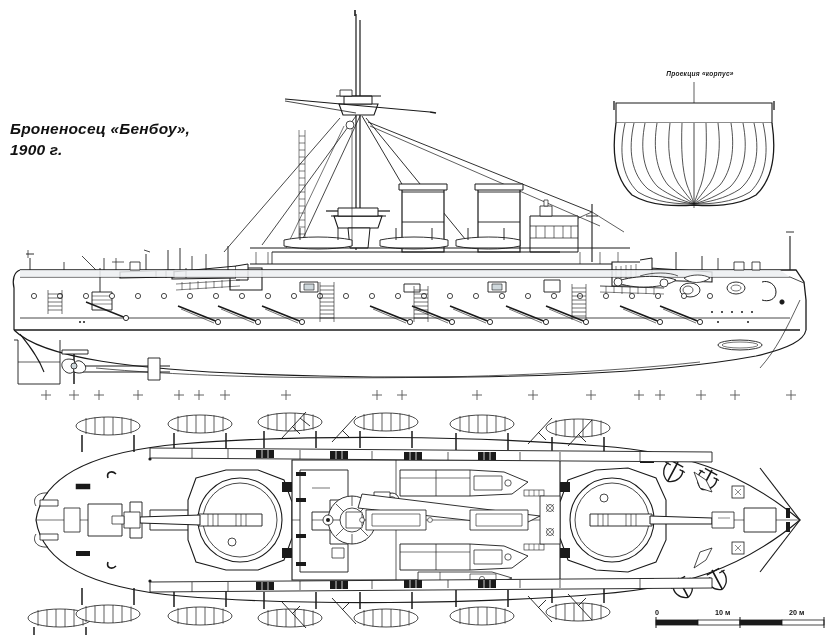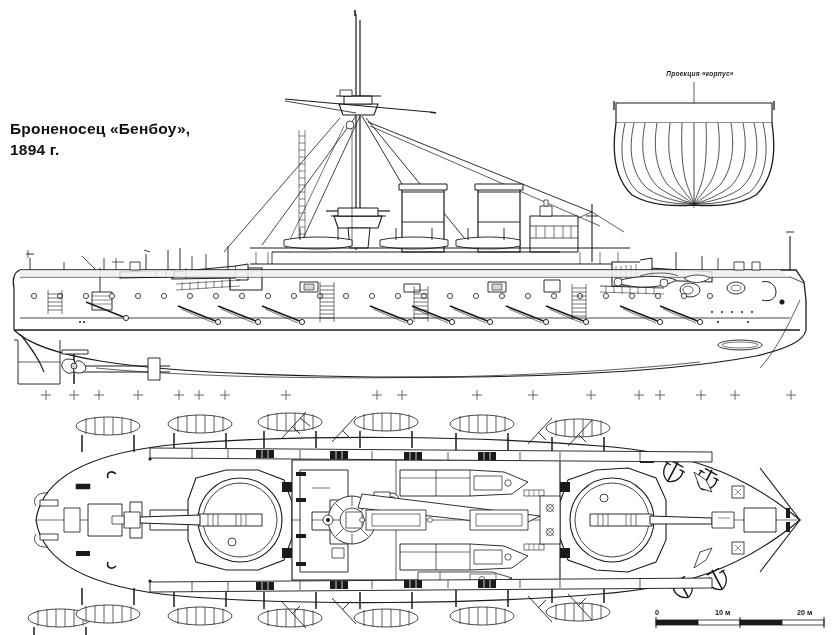--- a/index.html
+++ b/index.html
@@ -2,32 +2,32 @@
 <html><head>
 <meta charset="utf-8">
 <style>
   html,body{margin:0;padding:0;background:#fff;}
   body{width:840px;height:635px;overflow:hidden;
        font-family:"Liberation Sans","DejaVu Sans",sans-serif;background:#ffffff;}
   #sheet{position:relative;width:840px;height:635px;background:#ffffff;}
   #art{position:absolute;left:0;top:0;width:840px;height:635px;}
 
   #title-block{position:absolute;left:10px;top:119px;width:240px;
-      font-size:15.5px;font-weight:bold;color:#111;
+      font-size:15.5px;font-weight:bold;font-style:italic;color:#111;
       line-height:1.35;letter-spacing:.2px;}
   #title-line2{display:block;}
 
   #proj-label{position:absolute;left:612px;top:70px;width:176px;text-align:center;
       font-size:6.6px;font-weight:bold;font-style:italic;color:#1a1a1a;letter-spacing:.2px;}
 
   #scalebar{position:absolute;left:655px;top:608px;width:172px;height:22px;}
   .sb-num{position:absolute;top:0px;font-size:7.2px;font-weight:bold;color:#111;}
   #sb0{left:0px;}
   #sb10{left:60px;}
-  #sb20{left:142px;}
+  #sb20{left:134px;}
 </style>
 </head>
 <body>
 
 <div id="sheet">
 
   <svg id="art" viewBox="0 0 840 635">
     <defs>
       <g id="boatOval">
         <ellipse cx="0" cy="0" rx="32" ry="9" fill="#fff" stroke="#1a1a1a" stroke-width="0.8"></ellipse>
@@ -842,21 +842,21 @@
             <path d="M538,608 L546,600"></path>
           <path d="M568,594 L592,620"></path>
             <path d="M578,606 L586,598"></path>
         </g>
       </g>
     </g>
   </svg>
 
   <div id="title-block">
     <span>Броненосец «Бенбоу»,</span>
-    <span id="title-line2">1894 г.</span>
+    <span id="title-line2">1900 г.</span>
   </div>
 
   <div id="proj-label">Проекция «корпус»</div>
 
   <div id="scalebar">
     <span class="sb-num" id="sb0">0</span>
     <span class="sb-num" id="sb10">10 м</span>
     <span class="sb-num" id="sb20">20 м</span>
     <svg width="172" height="14" viewBox="0 0 172 14" style="position:absolute;left:0;top:9px;">
       <rect x="1" y="3" width="42" height="5" fill="#1a1a1a" stroke="#1a1a1a" stroke-width="0.8"></rect>

